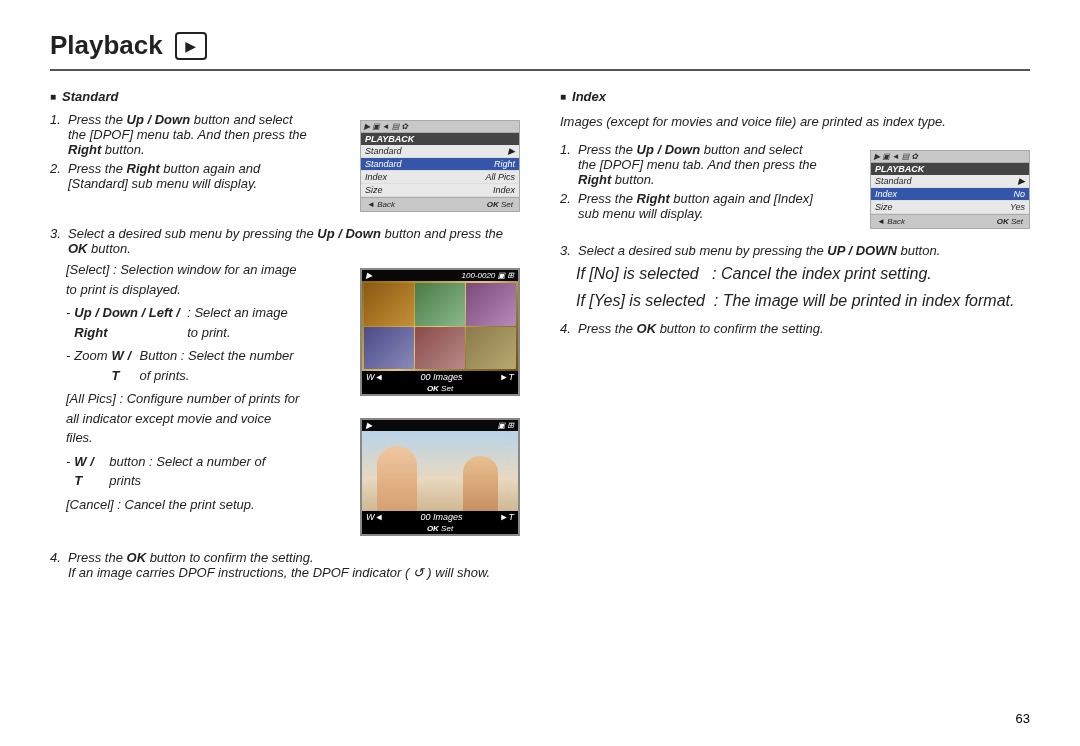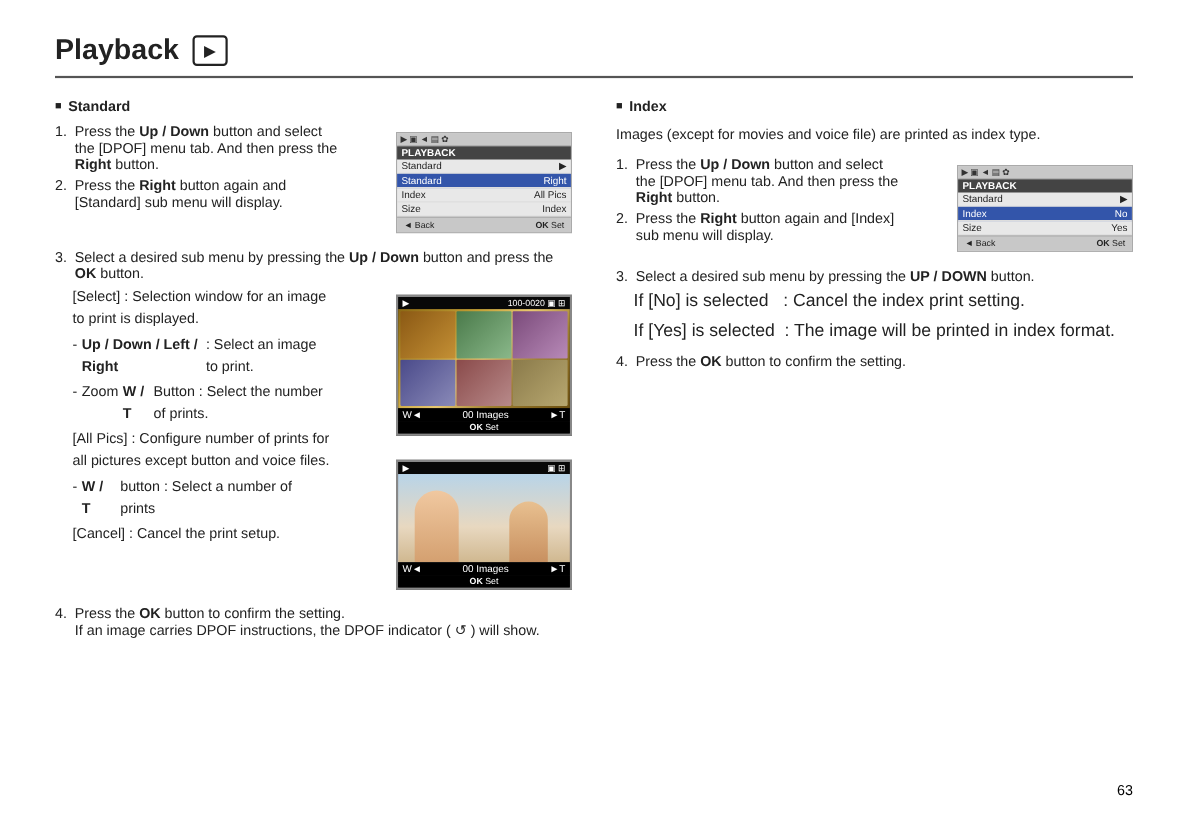--- a/index.html
+++ b/index.html
@@ -30,20 +30,21 @@
       height: 28px;
       border: 2px solid #222;
       border-radius: 4px;
       font-size: 14px;
       font-weight: normal;
       margin-left: 4px;
     }
     .content-wrapper {
       display: flex;
       gap: 40px;
+      font-style: italic;
     }
     .col-left {
       flex: 1;
       min-width: 0;
     }
     .col-right {
       flex: 1;
       min-width: 0;
     }
     .section-header {
@@ -238,21 +239,21 @@
     <div style="display:flex; gap:4px; align-items:flex-start; margin-bottom:4px;">
       <span style="min-width:14px;">3.</span>
       <span>Select a desired sub menu by pressing the <b>Up / Down</b> button and press the <b>OK</b> button.</span>
     </div>
 
     <div style="display:flex; align-items:flex-start; gap:20px; margin-bottom:6px;">
       <div style="flex:1;">
         <div class="bracket-item">[Select] : Selection window for an image to print is displayed.</div>
         <div class="dash-item"><b>Up / Down / Left / Right</b> : Select an image to print.</div>
         <div class="dash-item">Zoom <b>W / T</b> Button : Select the number of prints.</div>
-        <div class="bracket-item">[All Pics] : Configure number of prints for all pictures except button and voice files.</div>
+        <div class="bracket-item">[All Pics] : Configure number of prints for all indicator except movie and voice files.</div>
         <div class="dash-item"><b>W / T</b> button : Select a number of prints</div>
         <div class="bracket-item">[Cancel] : Cancel the print setup.</div>
       </div>
       <div style="display:flex; flex-direction:column; gap:6px;">
 
         <div class="preview-screen">
           <div class="preview-topbar">
             <span>▶</span>
               <span>100-0020 ▣ ⊞</span>
           </div>

